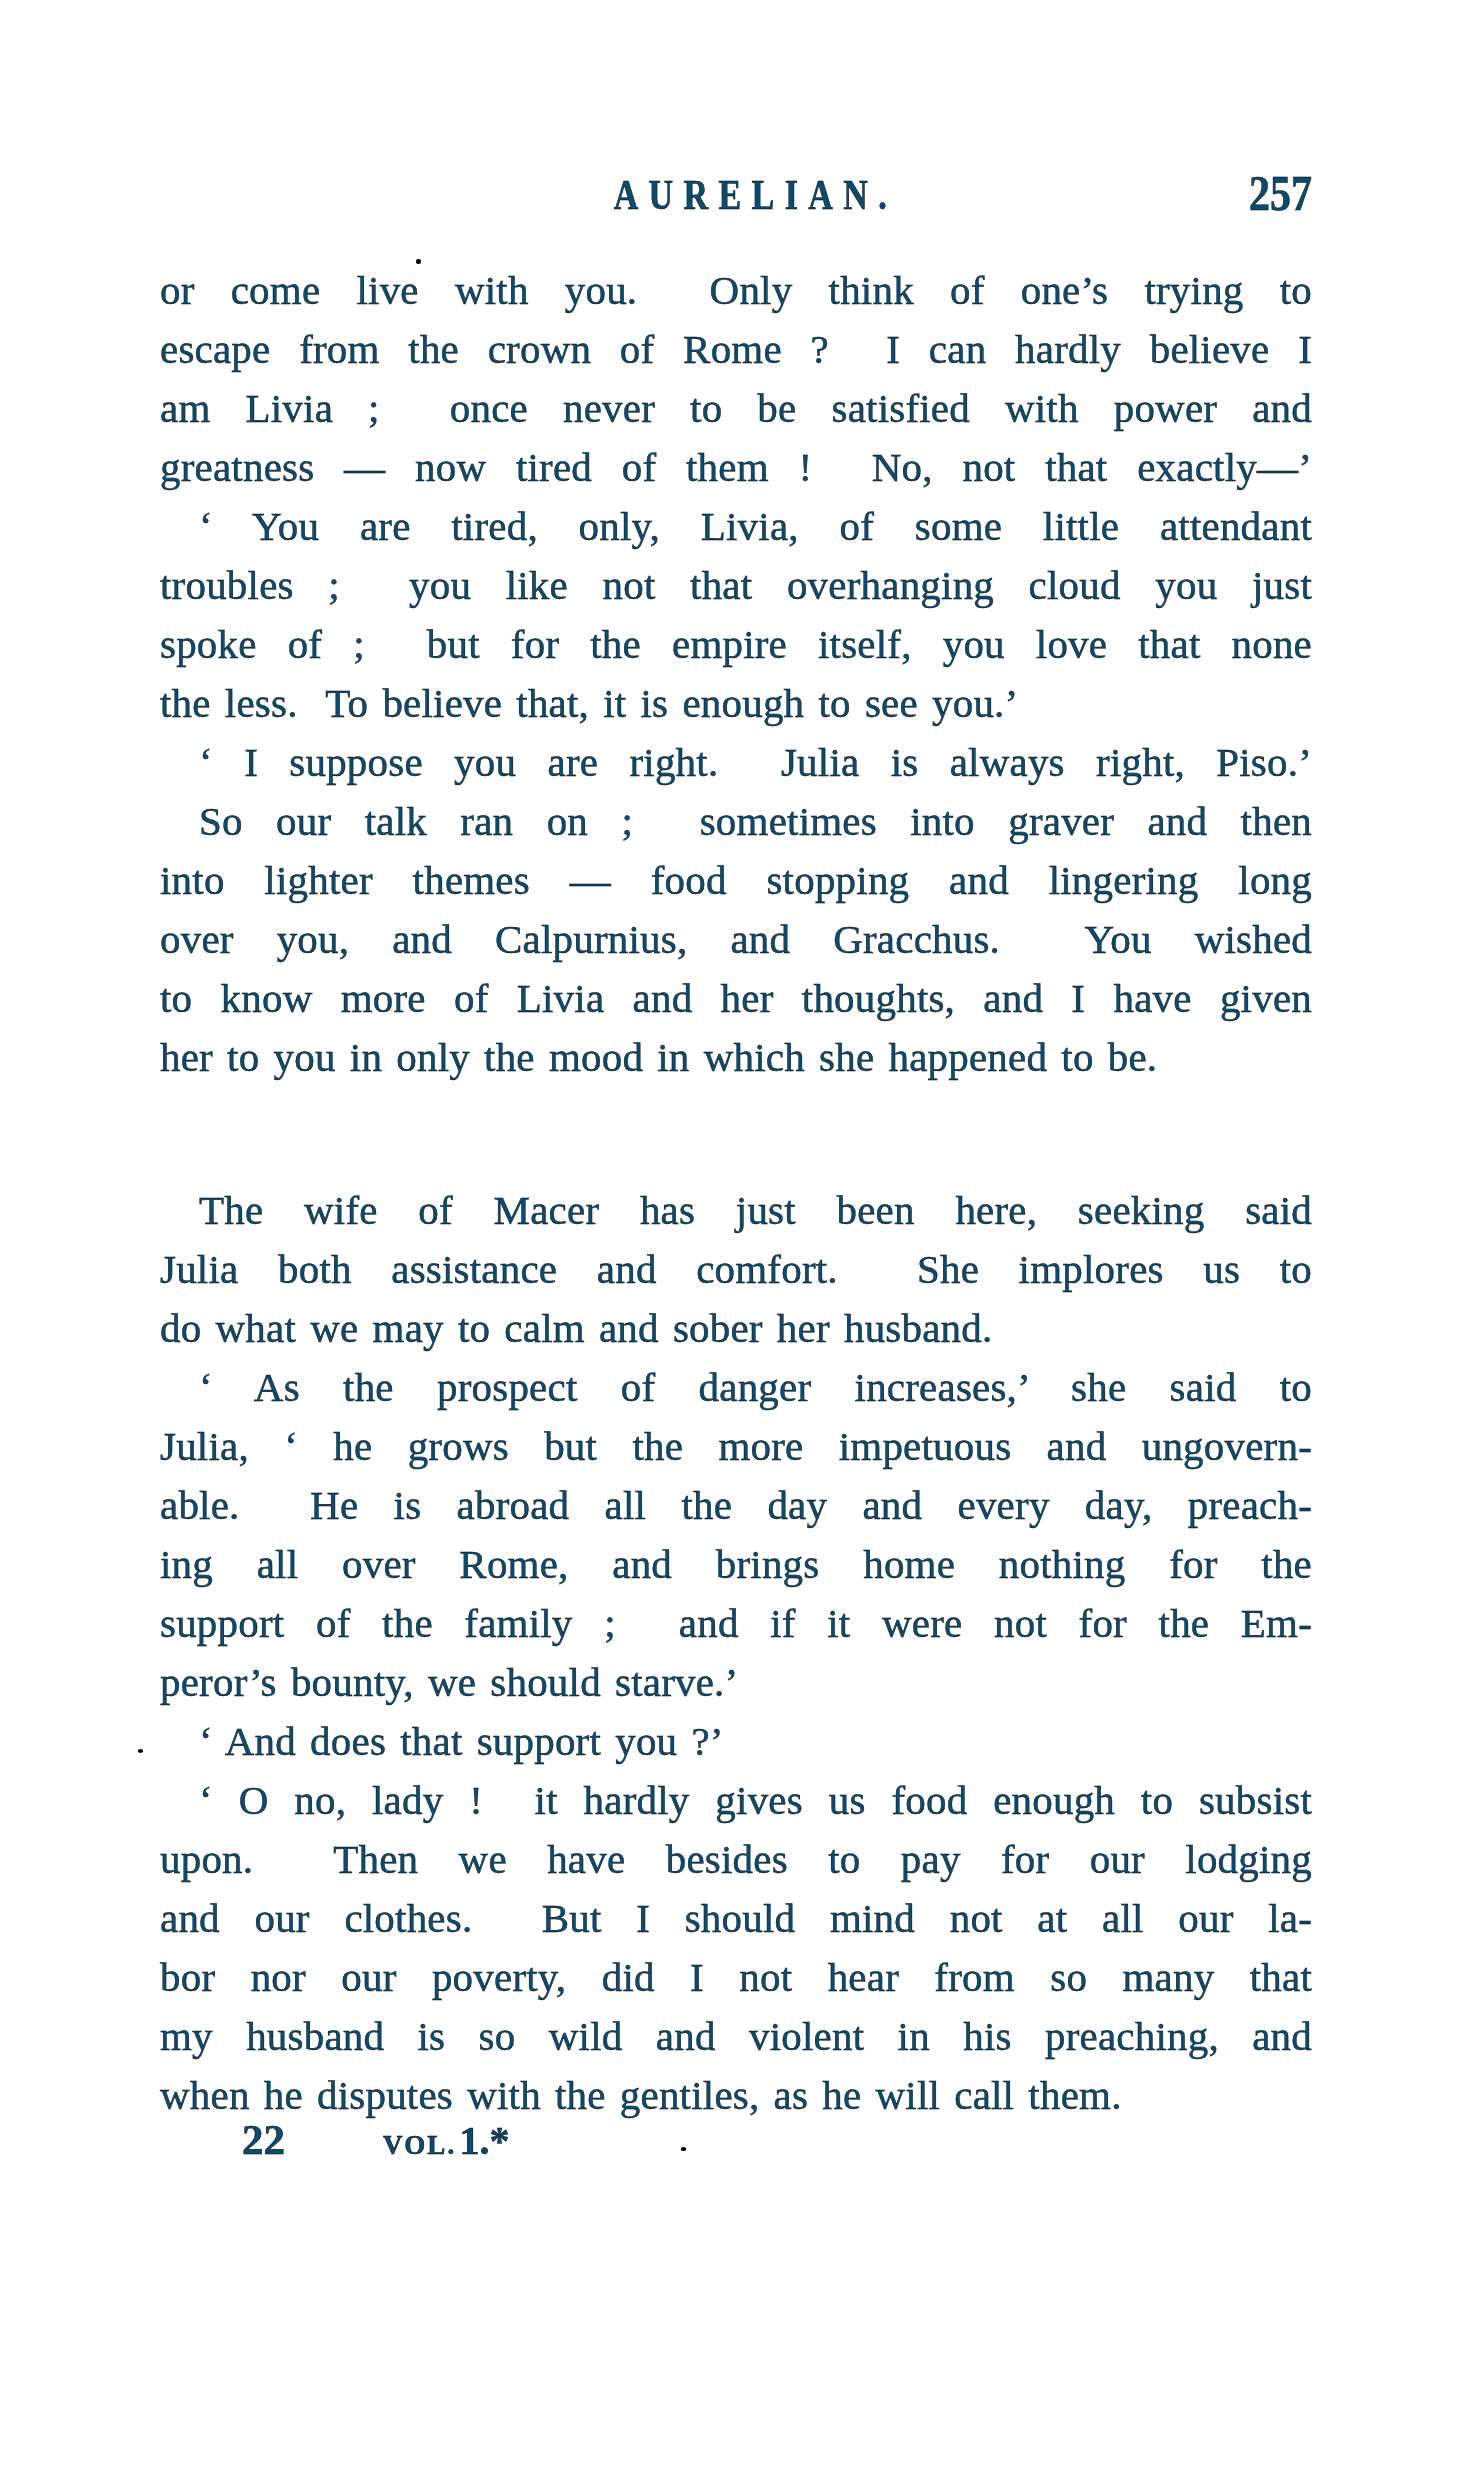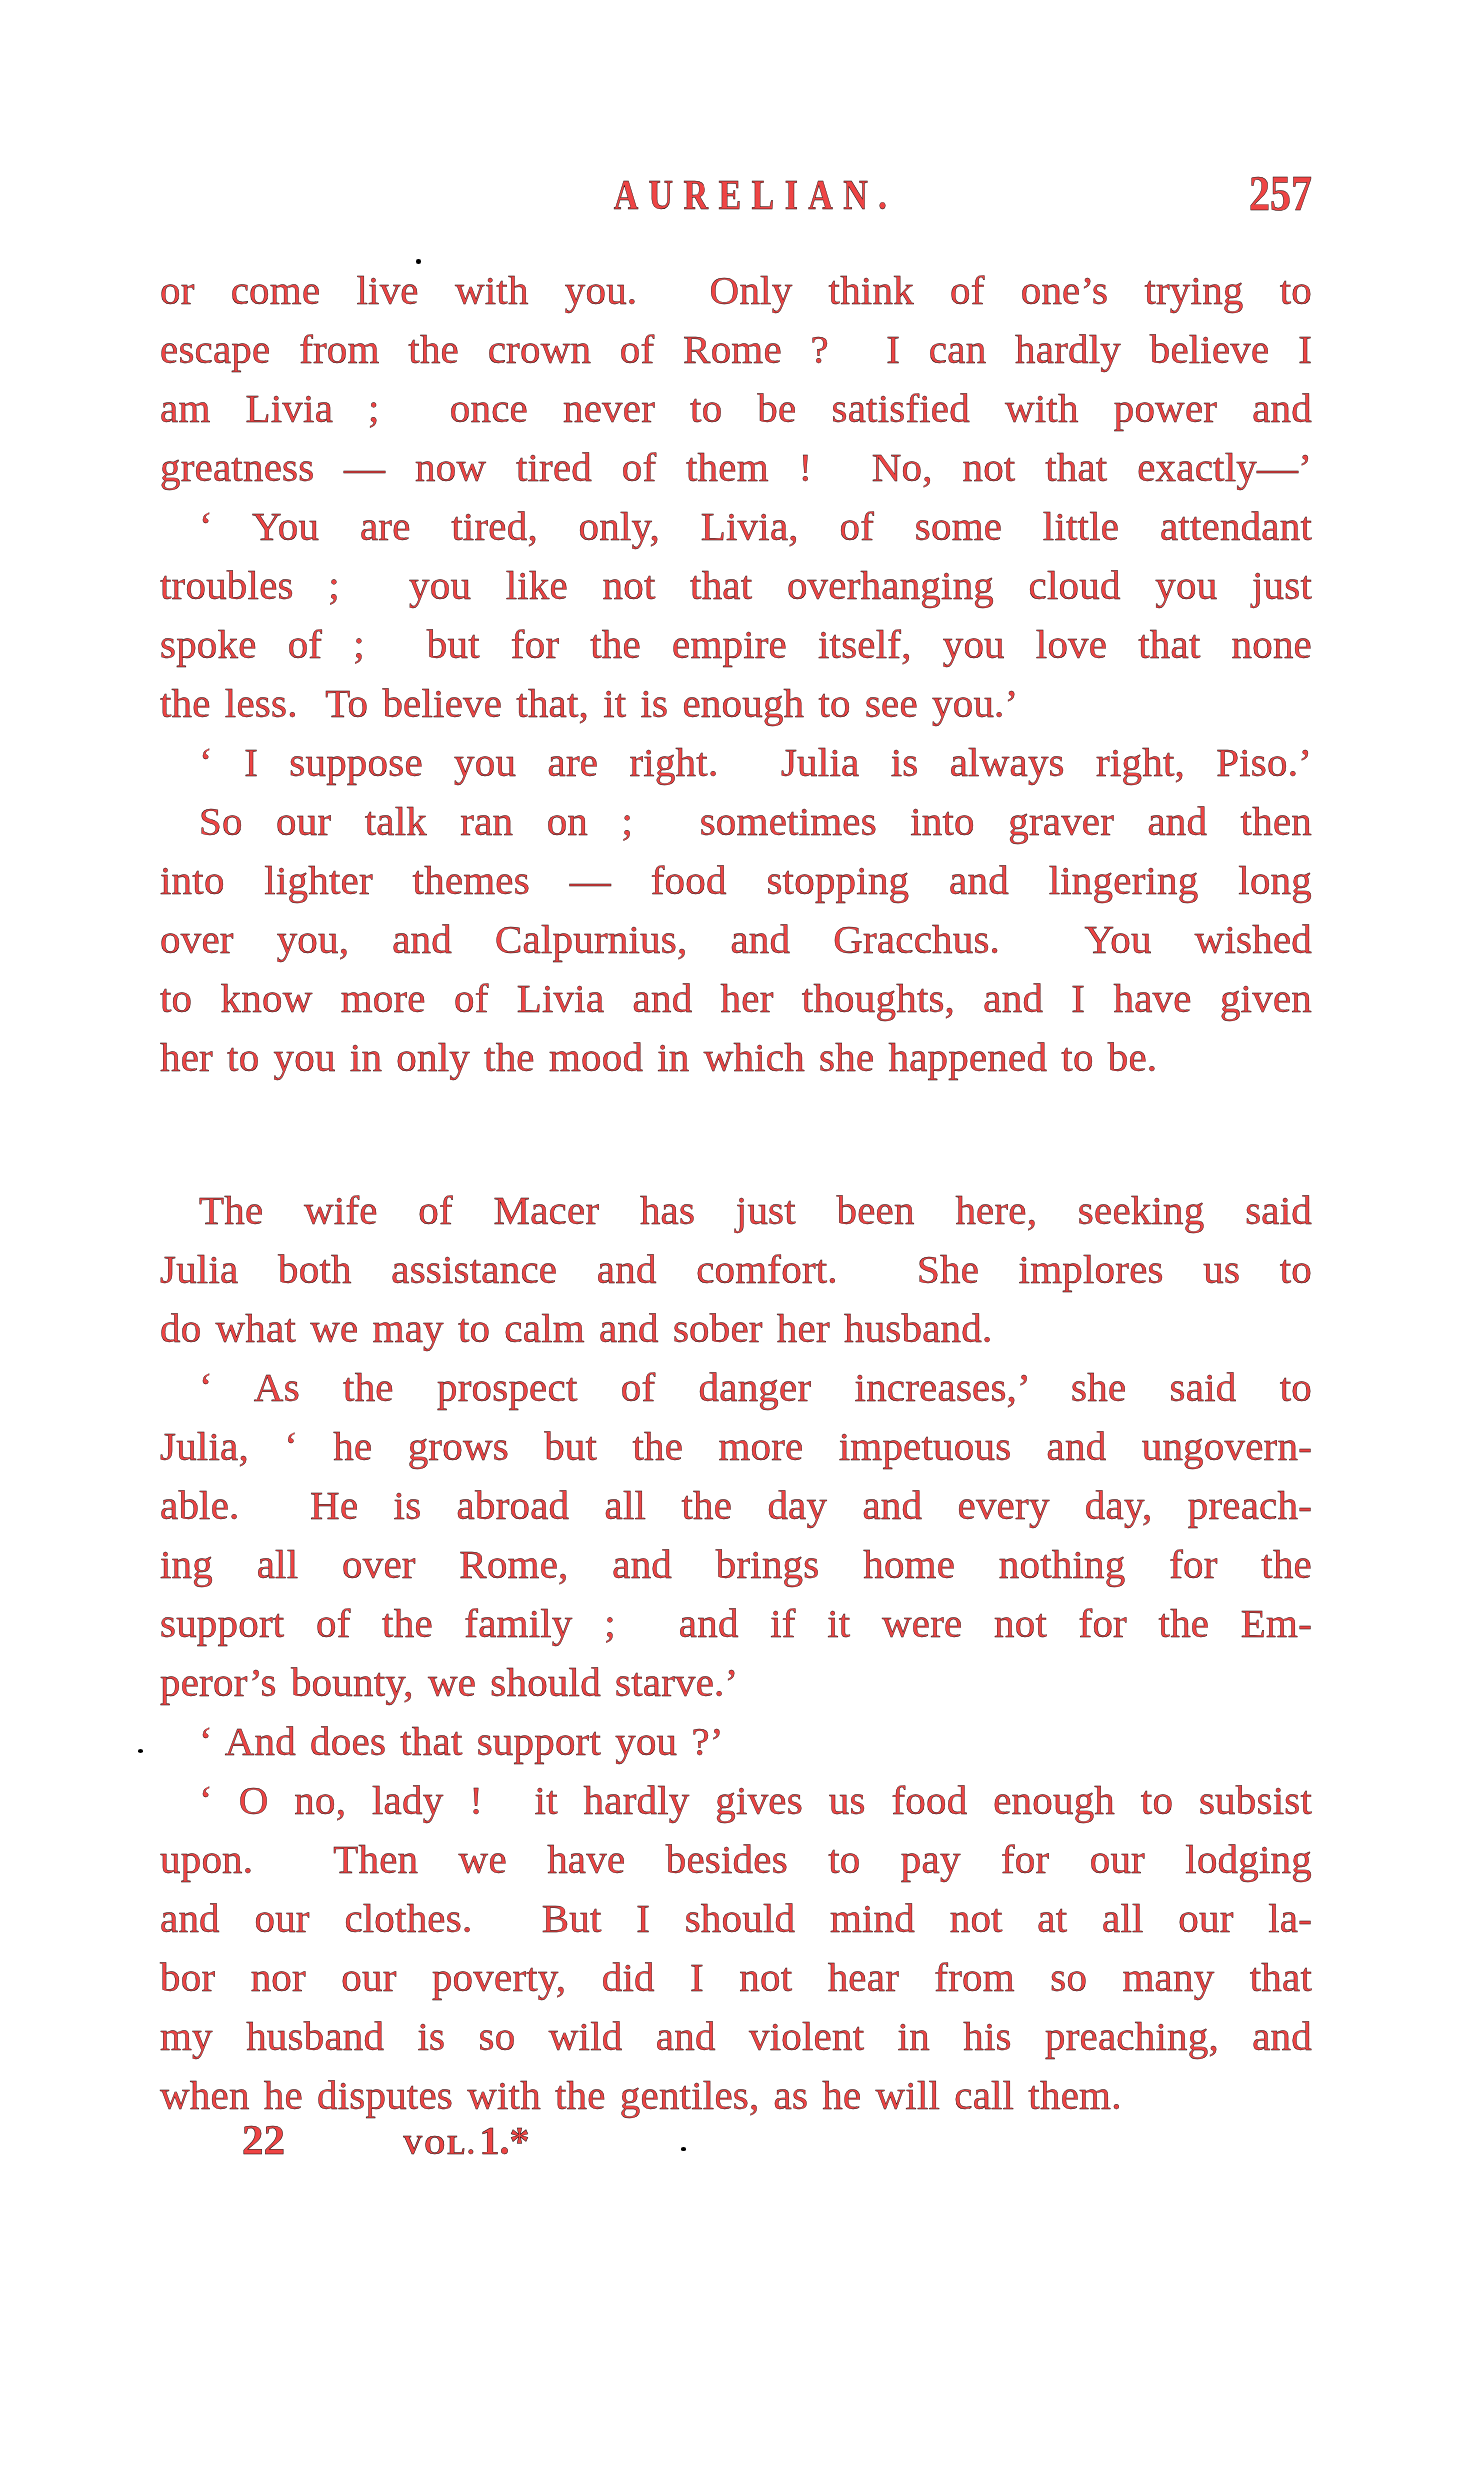--- a/index.html
+++ b/index.html
@@ -1,21 +1,21 @@
 <!DOCTYPE html>
 <html style="font-size:12px"><head>
 <meta charset="utf-8">
 <style>
   html, body { margin: 0; padding: 0; background: #ffffff; }
   .page {
     position: relative;
     width: 1484px;
     height: 2475px;
     background: #ffffff;
-    color: #ef4444;
+    color: #0c4a6e;
     font-family: "Liberation Serif", "DejaVu Serif", serif;
     overflow: hidden;
   }
   .content {
     position: absolute;
     left: 160px;
     top: 181px;
     width: 1152px;
   }
   .pagehead {
@@ -60,21 +60,20 @@
     text-align: justify;
     text-align-last: justify;
   }
   .indent { text-indent: 39px; }
   .sect-gap { margin-top: 94px; }
   .pagefoot {
     margin-top: -10.4px;
     display: flex;
     align-items: baseline;
     padding-left: 82px;
-    gap: 20px;
     -webkit-text-stroke: 0.5px #000;
   }
   .sig {
     font-size: 43px;
     font-weight: bold;
   }
   .vol { margin-left: 98px; white-space: nowrap; }
   .vol-label {
     font-size: 27px;
     font-weight: bold;

